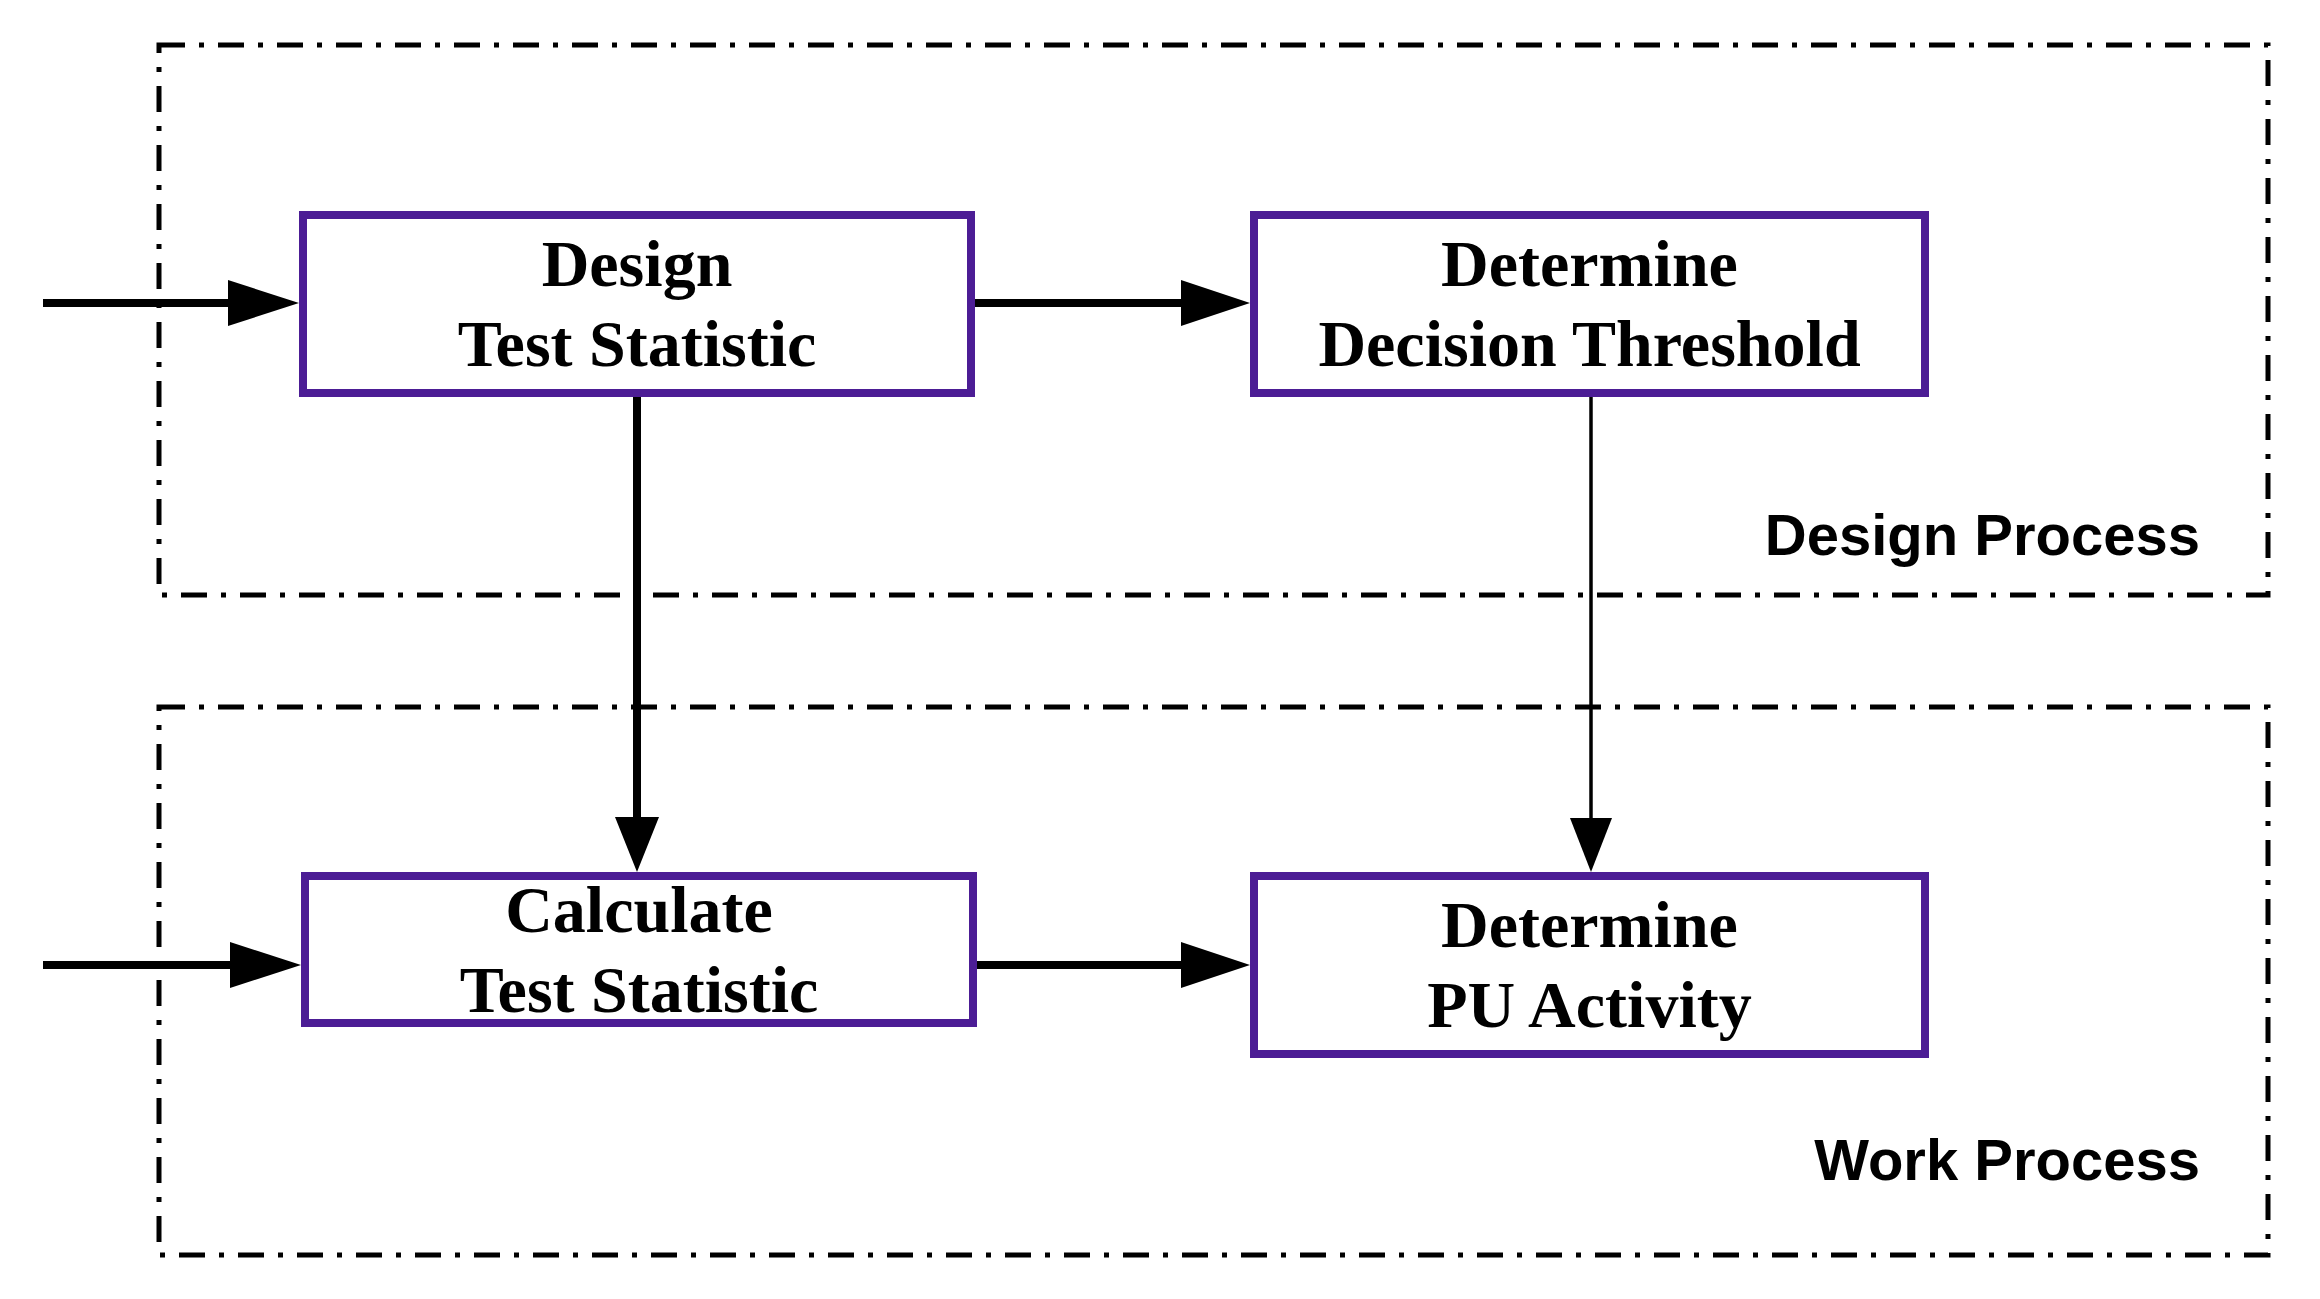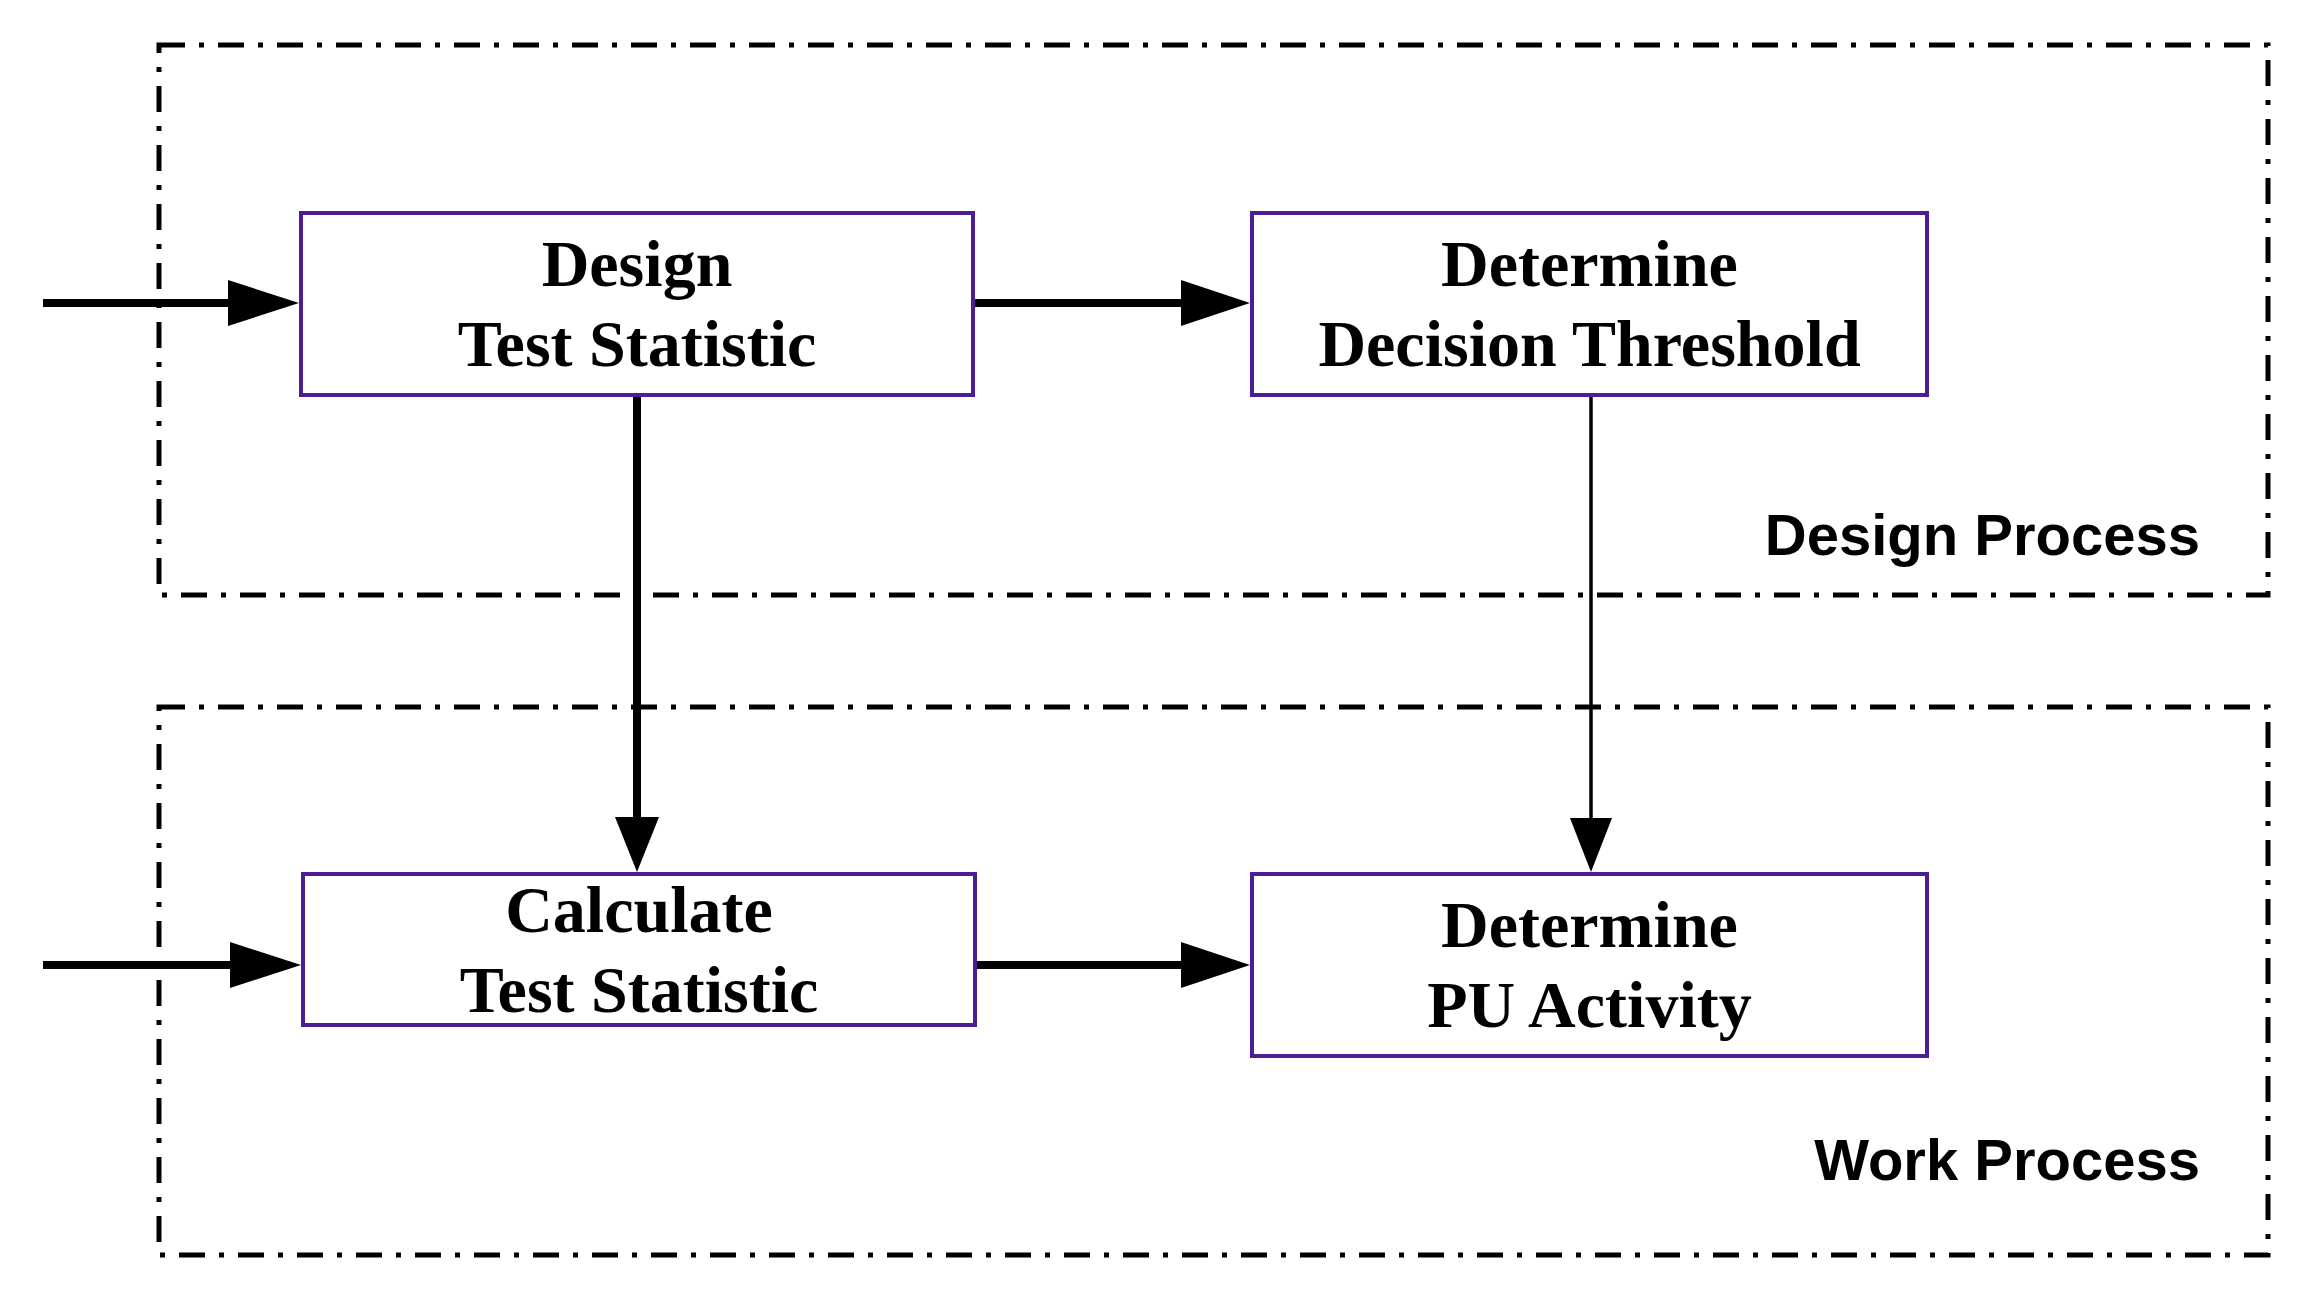--- a/index.html
+++ b/index.html
@@ -34,21 +34,21 @@
   .shaft.thin {
     stroke-width: 3.5;
   }
   .head {
     fill: #000000;
     stroke: none;
   }
   .node {
     position: absolute;
     box-sizing: border-box;
-    border: 4px solid #4c1d95;
+    border: 8px solid #4c1d95;
     background: #ffffff;
     display: flex;
     align-items: center;
     justify-content: center;
     text-align: center;
     white-space: pre-line;
     color: #000000;
     font-family: "Liberation Serif", serif;
     font-weight: 700;
     font-size: 66px;

